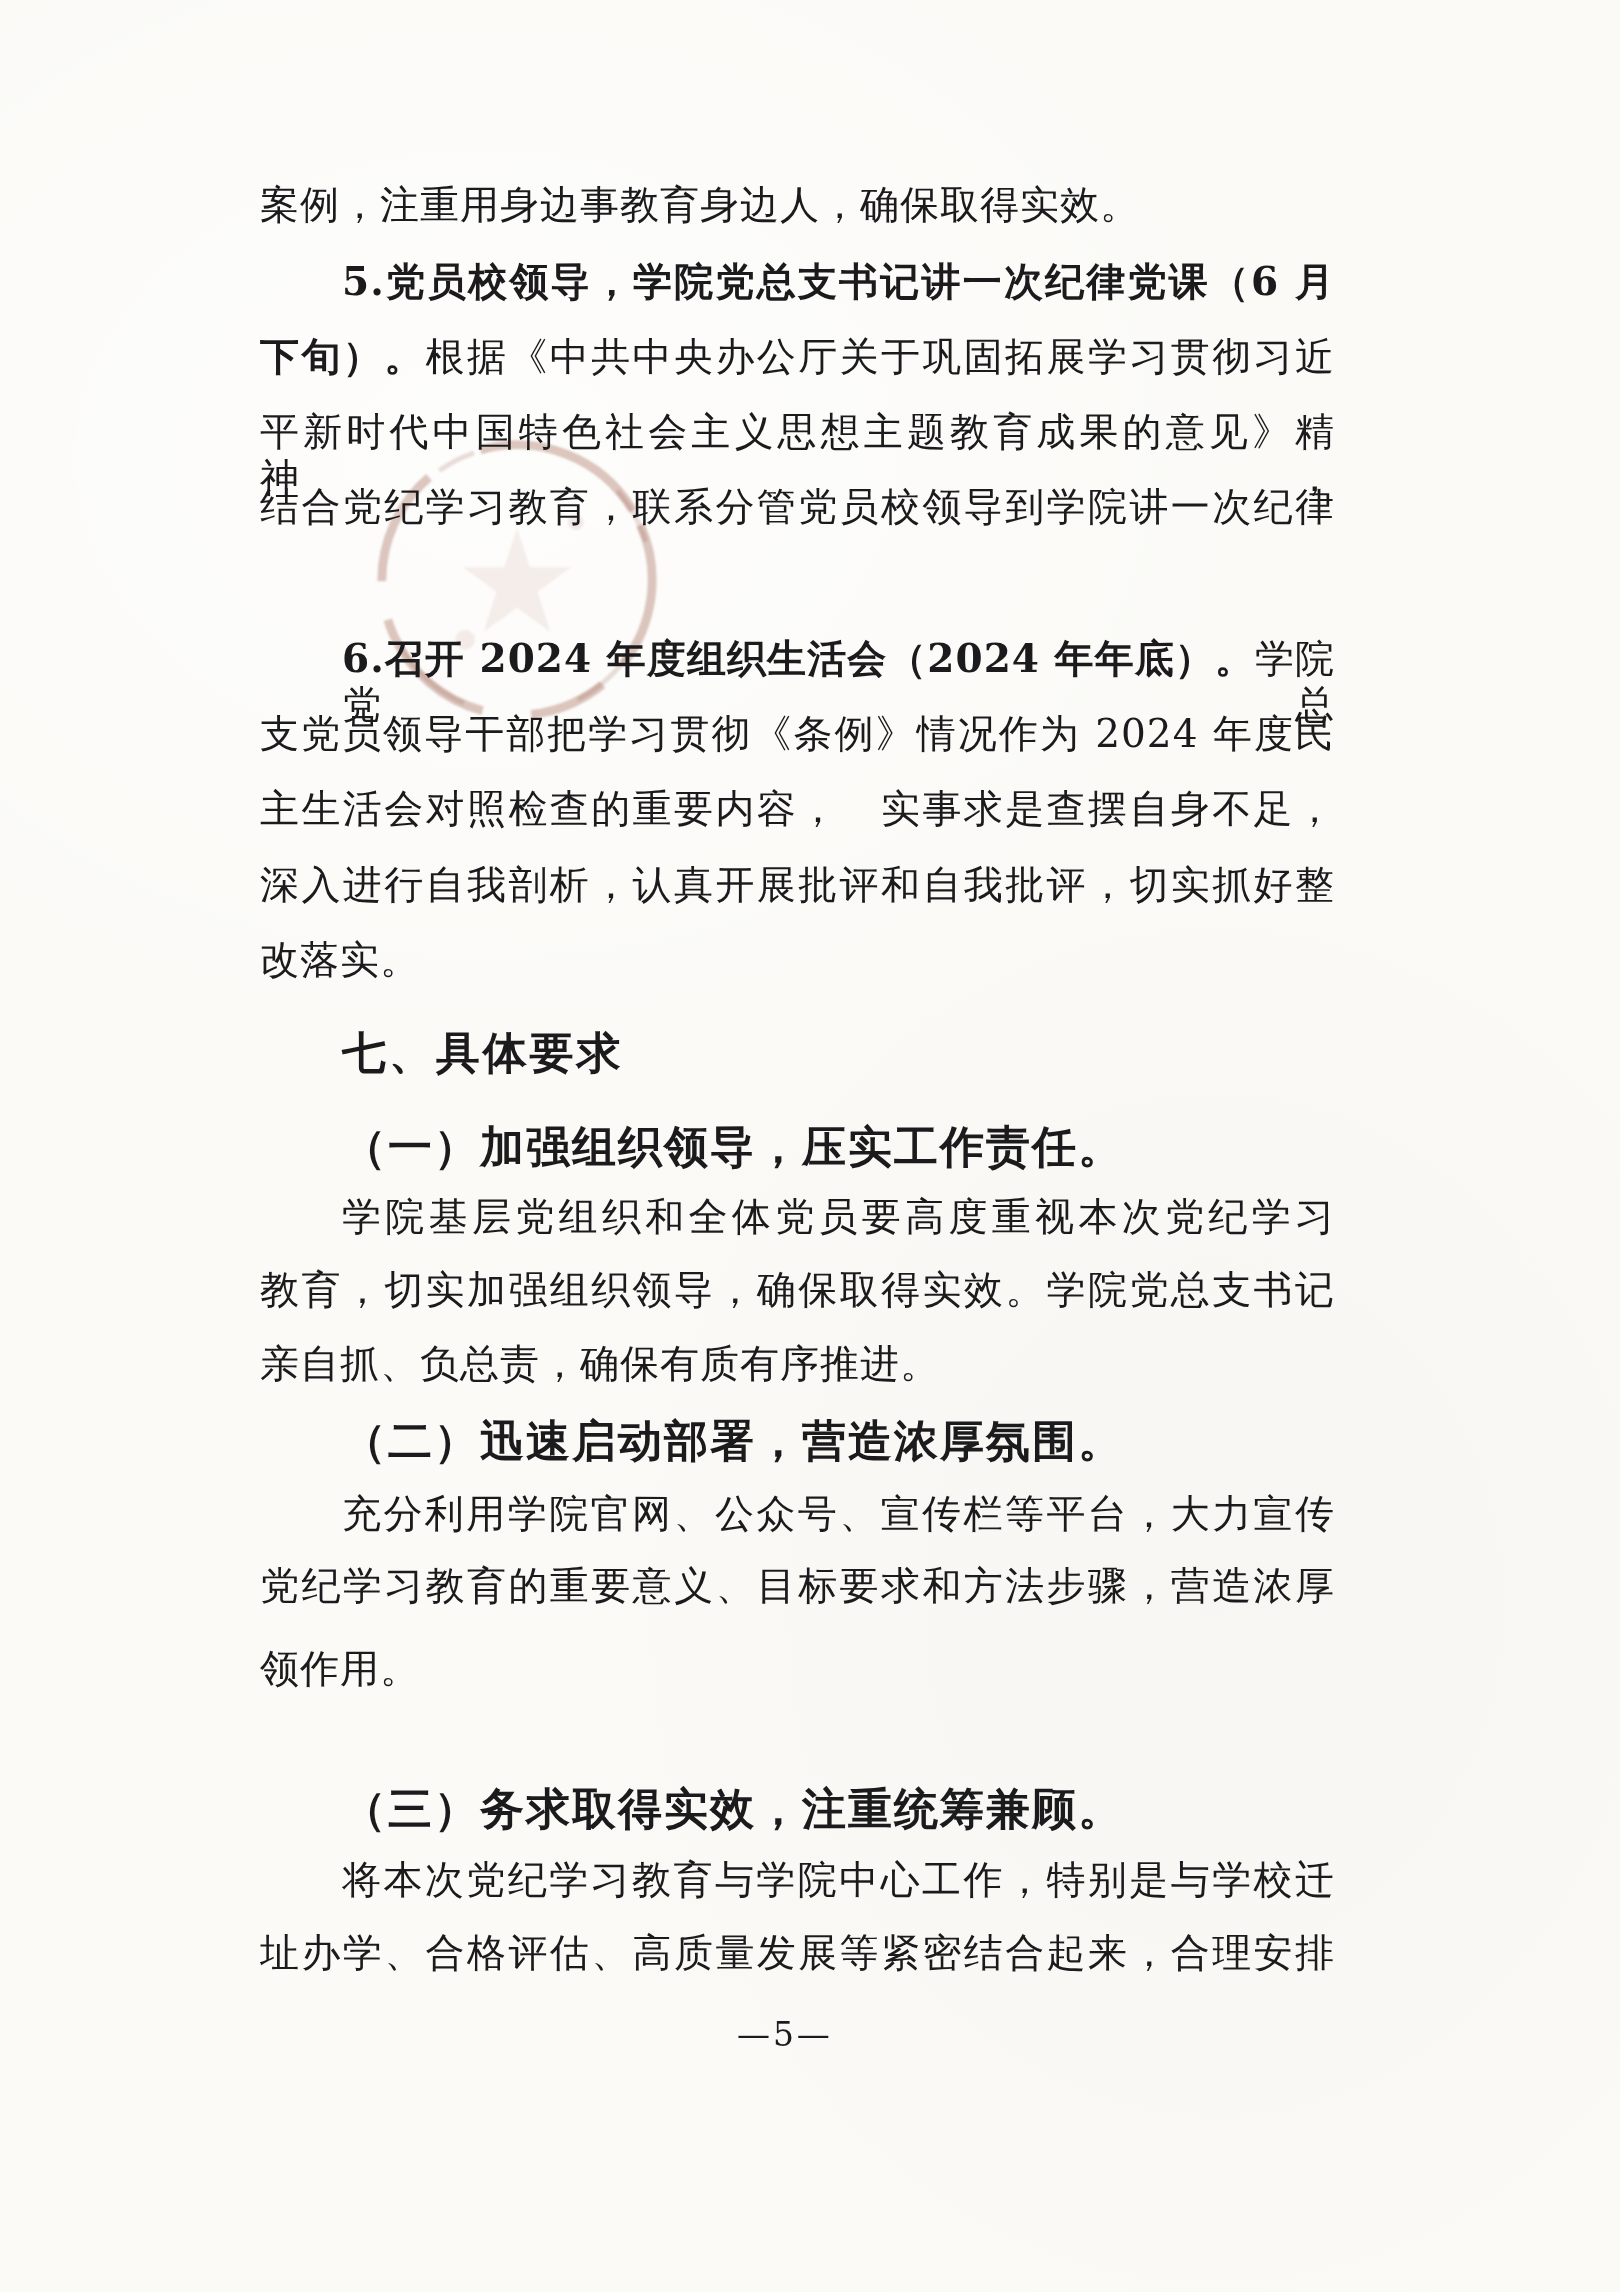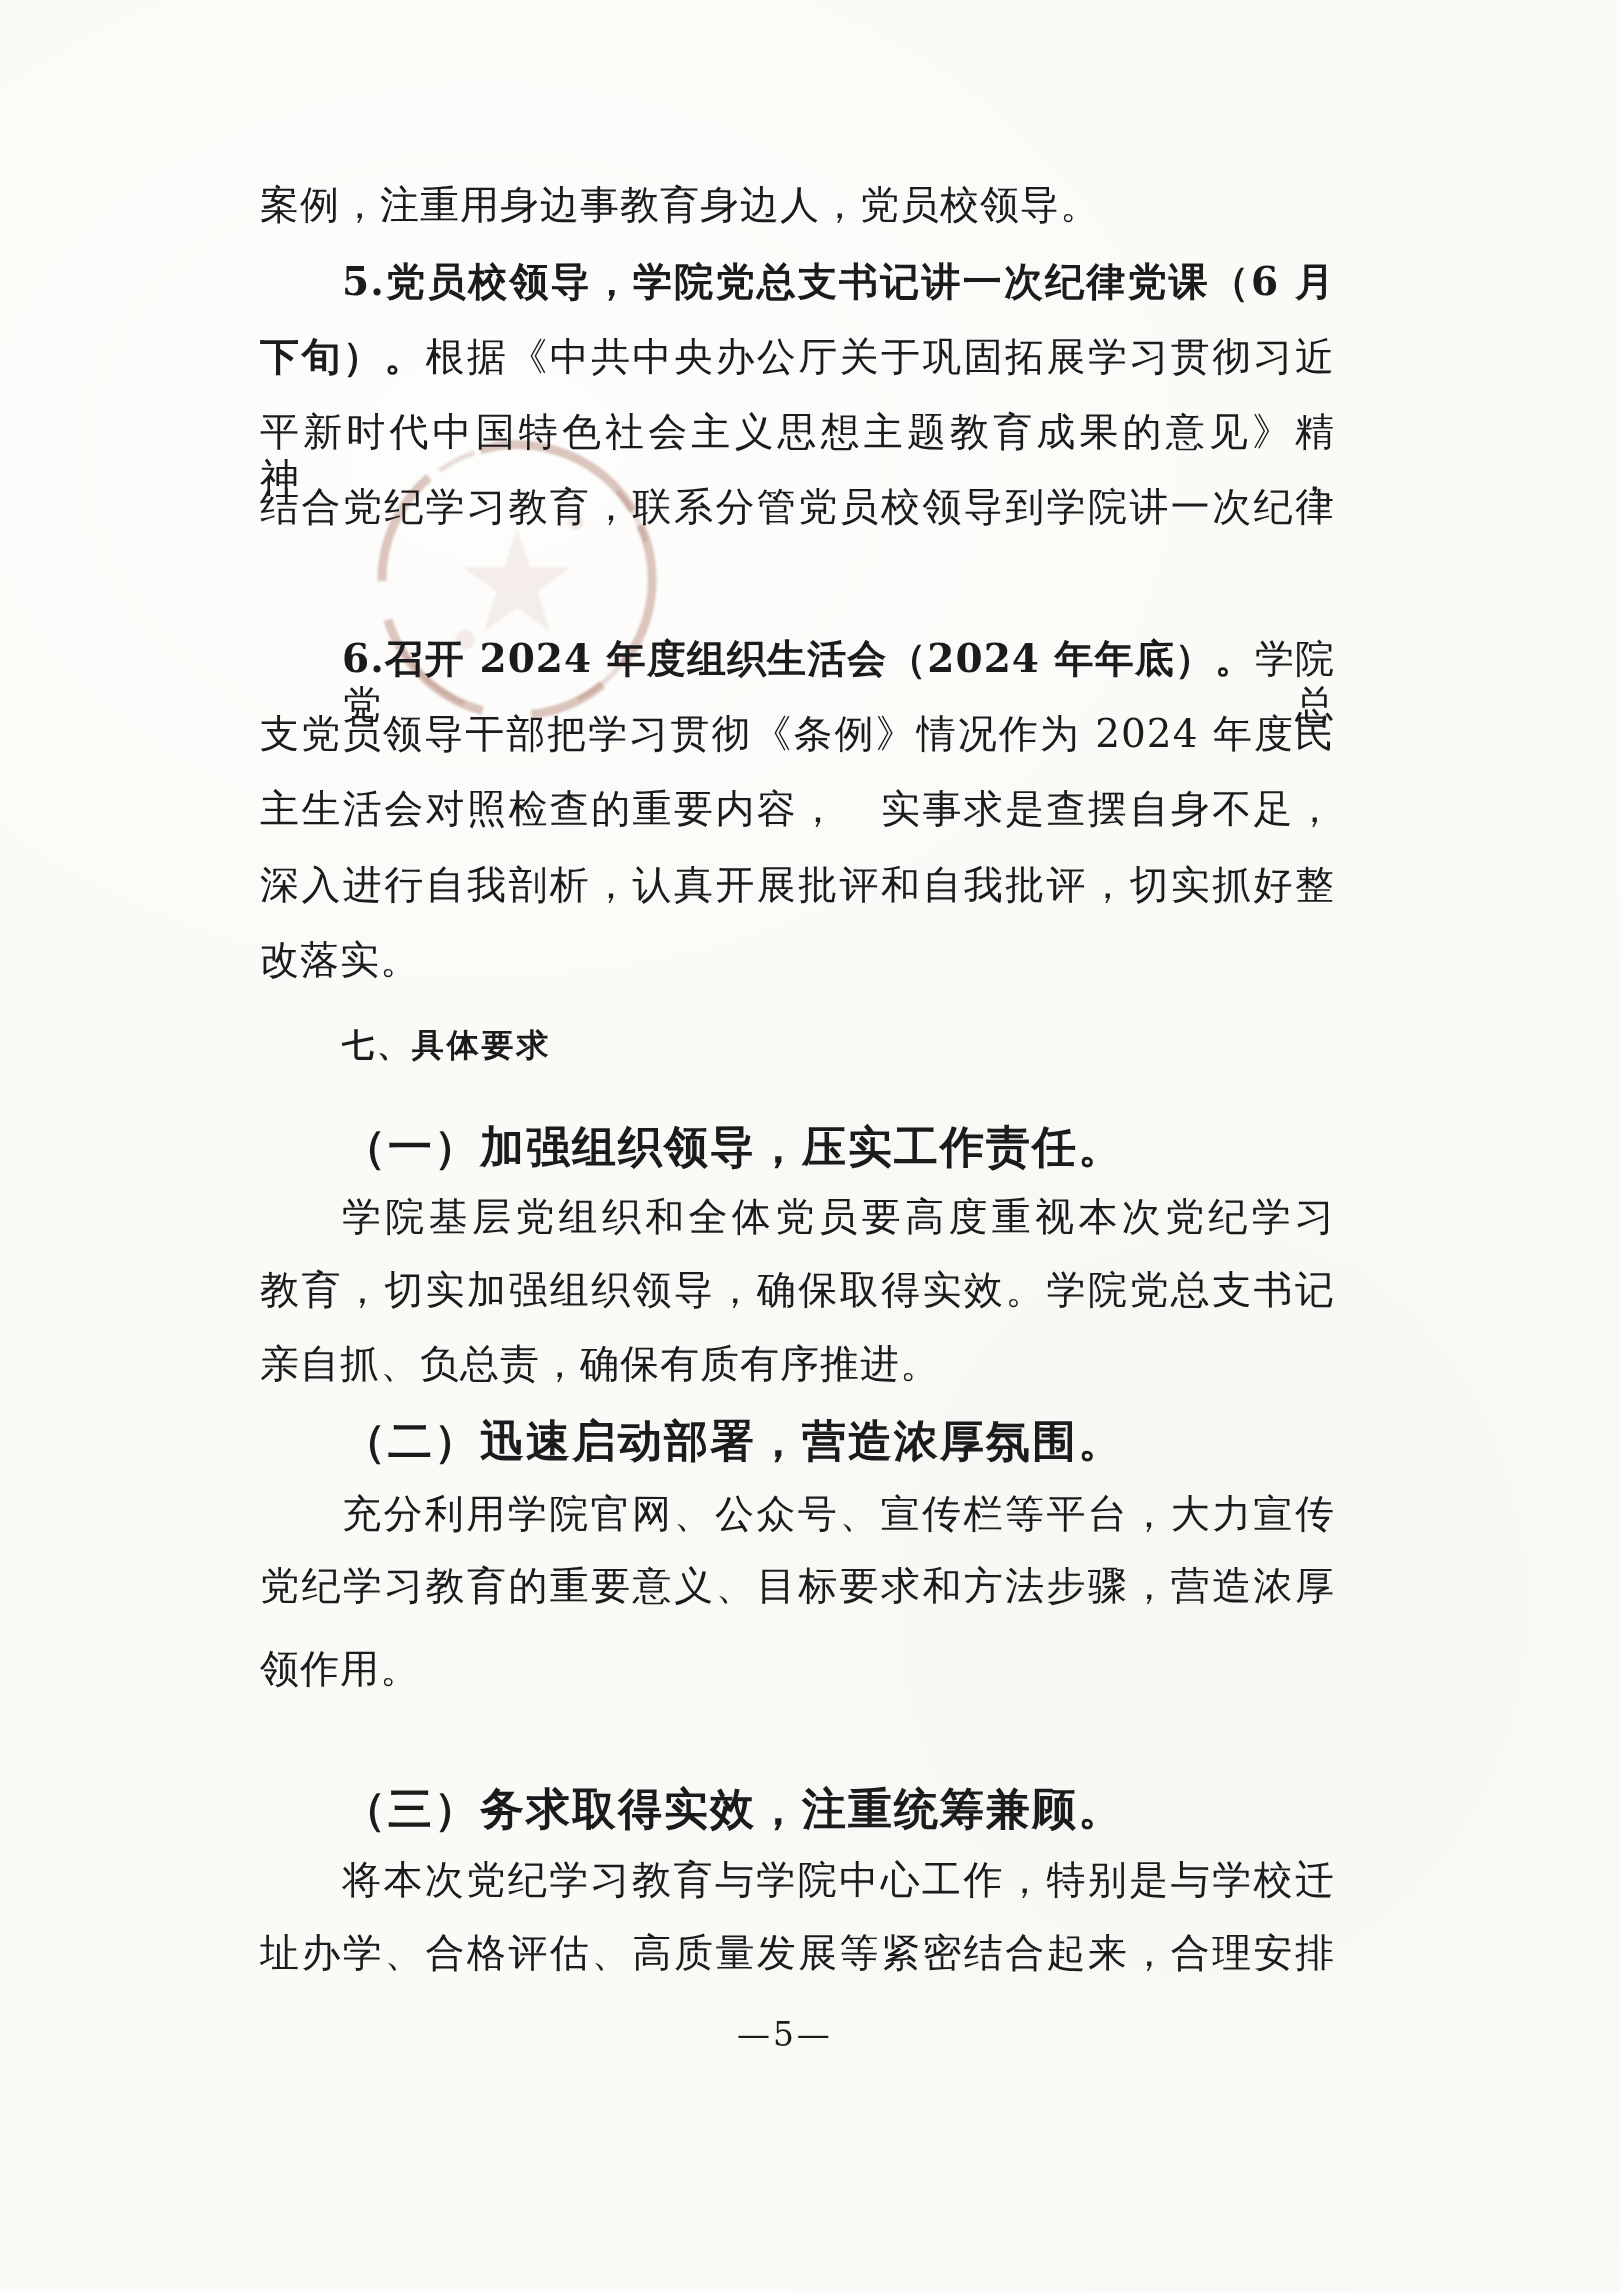--- a/index.html
+++ b/index.html
@@ -30,21 +30,21 @@
     text-align:justify;
     text-align-last:justify;
     text-justify:inter-character;
   }
   .line.ind{padding-left:82px;width:993px;}
   .seg{color:#1b1b1d;}
   .seg.bold{font-weight:700;}
   .line.h1{
     font-family:"DejaVu Sans","Liberation Sans",sans-serif;
     font-weight:700;
-    font-size:32px;
+    font-size:44px;
     letter-spacing:2.9px;
   }
   .line.h2{
     font-weight:700;
     font-size:44px;
     letter-spacing:2px;
   }
   .page-number{
     position:absolute;
     top:2015px;
@@ -74,21 +74,21 @@
     </g>
     <g transform="rotate(38 145 145)">
       <circle cx="145" cy="145" r="137" fill="none" stroke="#8b4a3a" stroke-width="5" opacity="0.18" stroke-dasharray="60 120 90 200 40 160"></circle>
     </g>
     <path d="M145 92 L158 132 L200 132 L166 157 L179 198 L145 173 L111 198 L124 157 L90 132 L132 132 Z" fill="#9a5a47" opacity="0.09"></path>
     <circle cx="92" cy="206" r="10" fill="#9a5a47" opacity="0.10"></circle>
     <circle cx="205" cy="86" r="8" fill="#9a5a47" opacity="0.12"></circle>
   </svg>
 
   <div class="text-layer">
-      <div class="line body" style="top: 182px;"><span class="seg">案例，注重用身边事教育身边人，党员校领导。</span></div>
+      <div class="line body" style="top: 182px;"><span class="seg">案例，注重用身边事教育身边人，确保取得实效。</span></div>
       <div class="line body just ind" style="top: 258px;"><span class="seg bold">5.党员校领导，学院党总支书记讲一次纪律党课（6 月</span></div>
       <div class="line body just" style="top: 333px;"><span class="seg bold">下旬）。</span><span class="seg">根据《中共中央办公厅关于巩固拓展学习贯彻习近</span></div>
       <div class="line body just" style="top: 409px;"><span class="seg">平新时代中国特色社会主义思想主题教育成果的意见》精神，</span></div>
       <div class="line body just" style="top: 484px;"><span class="seg">结合党纪学习教育，联系分管党员校领导到学院讲一次纪律</span></div>
       <div class="line body just ind" style="top: 635px;"><span class="seg bold">6.召开 2024 年度组织生活会（2024 年年底）。</span><span class="seg">学院党总</span></div>
       <div class="line body just" style="top: 711px;"><span class="seg">支党员领导干部把学习贯彻《条例》情况作为 2024 年度民</span></div>
       <div class="line body just" style="top: 786px;"><span class="seg">主生活会对照检查的重要内容，　实事求是查摆自身不足，</span></div>
       <div class="line body just" style="top: 862px;"><span class="seg">深入进行自我剖析，认真开展批评和自我批评，切实抓好整</span></div>
       <div class="line body" style="top: 937px;"><span class="seg">改落实。</span></div>
       <div class="line h1 ind" style="top: 1027px;"><span class="seg bold">七、具体要求</span></div>

